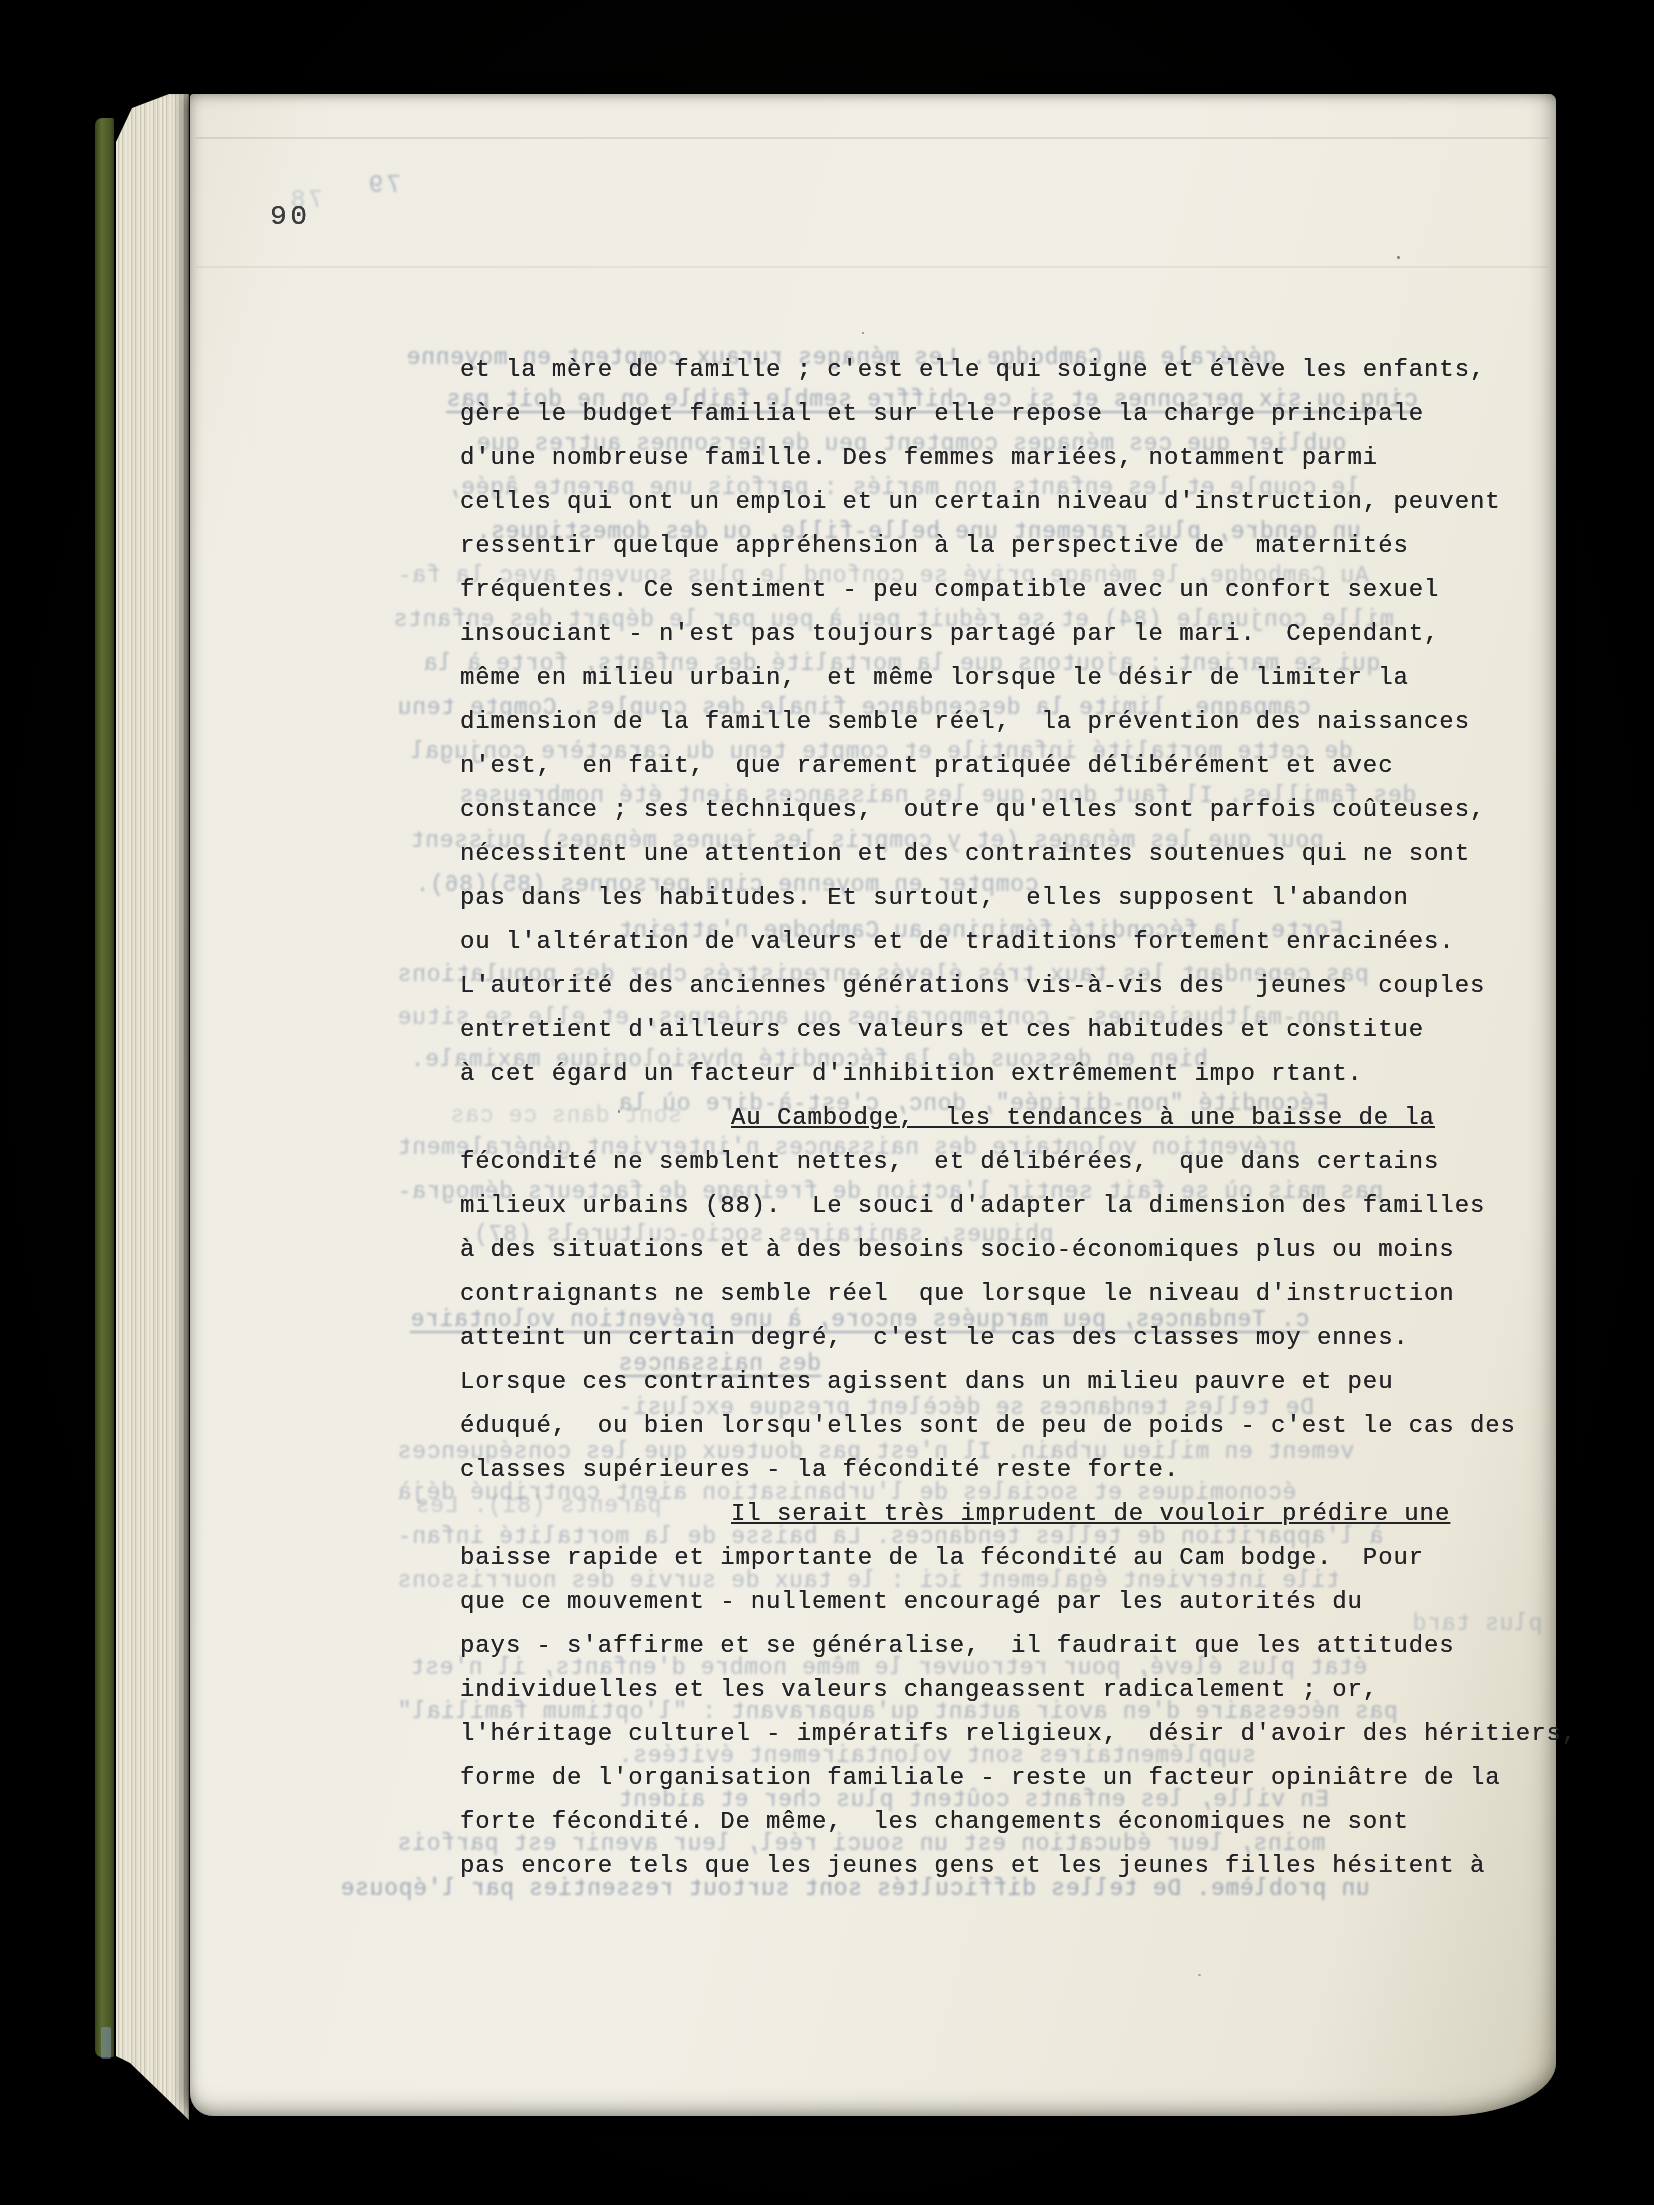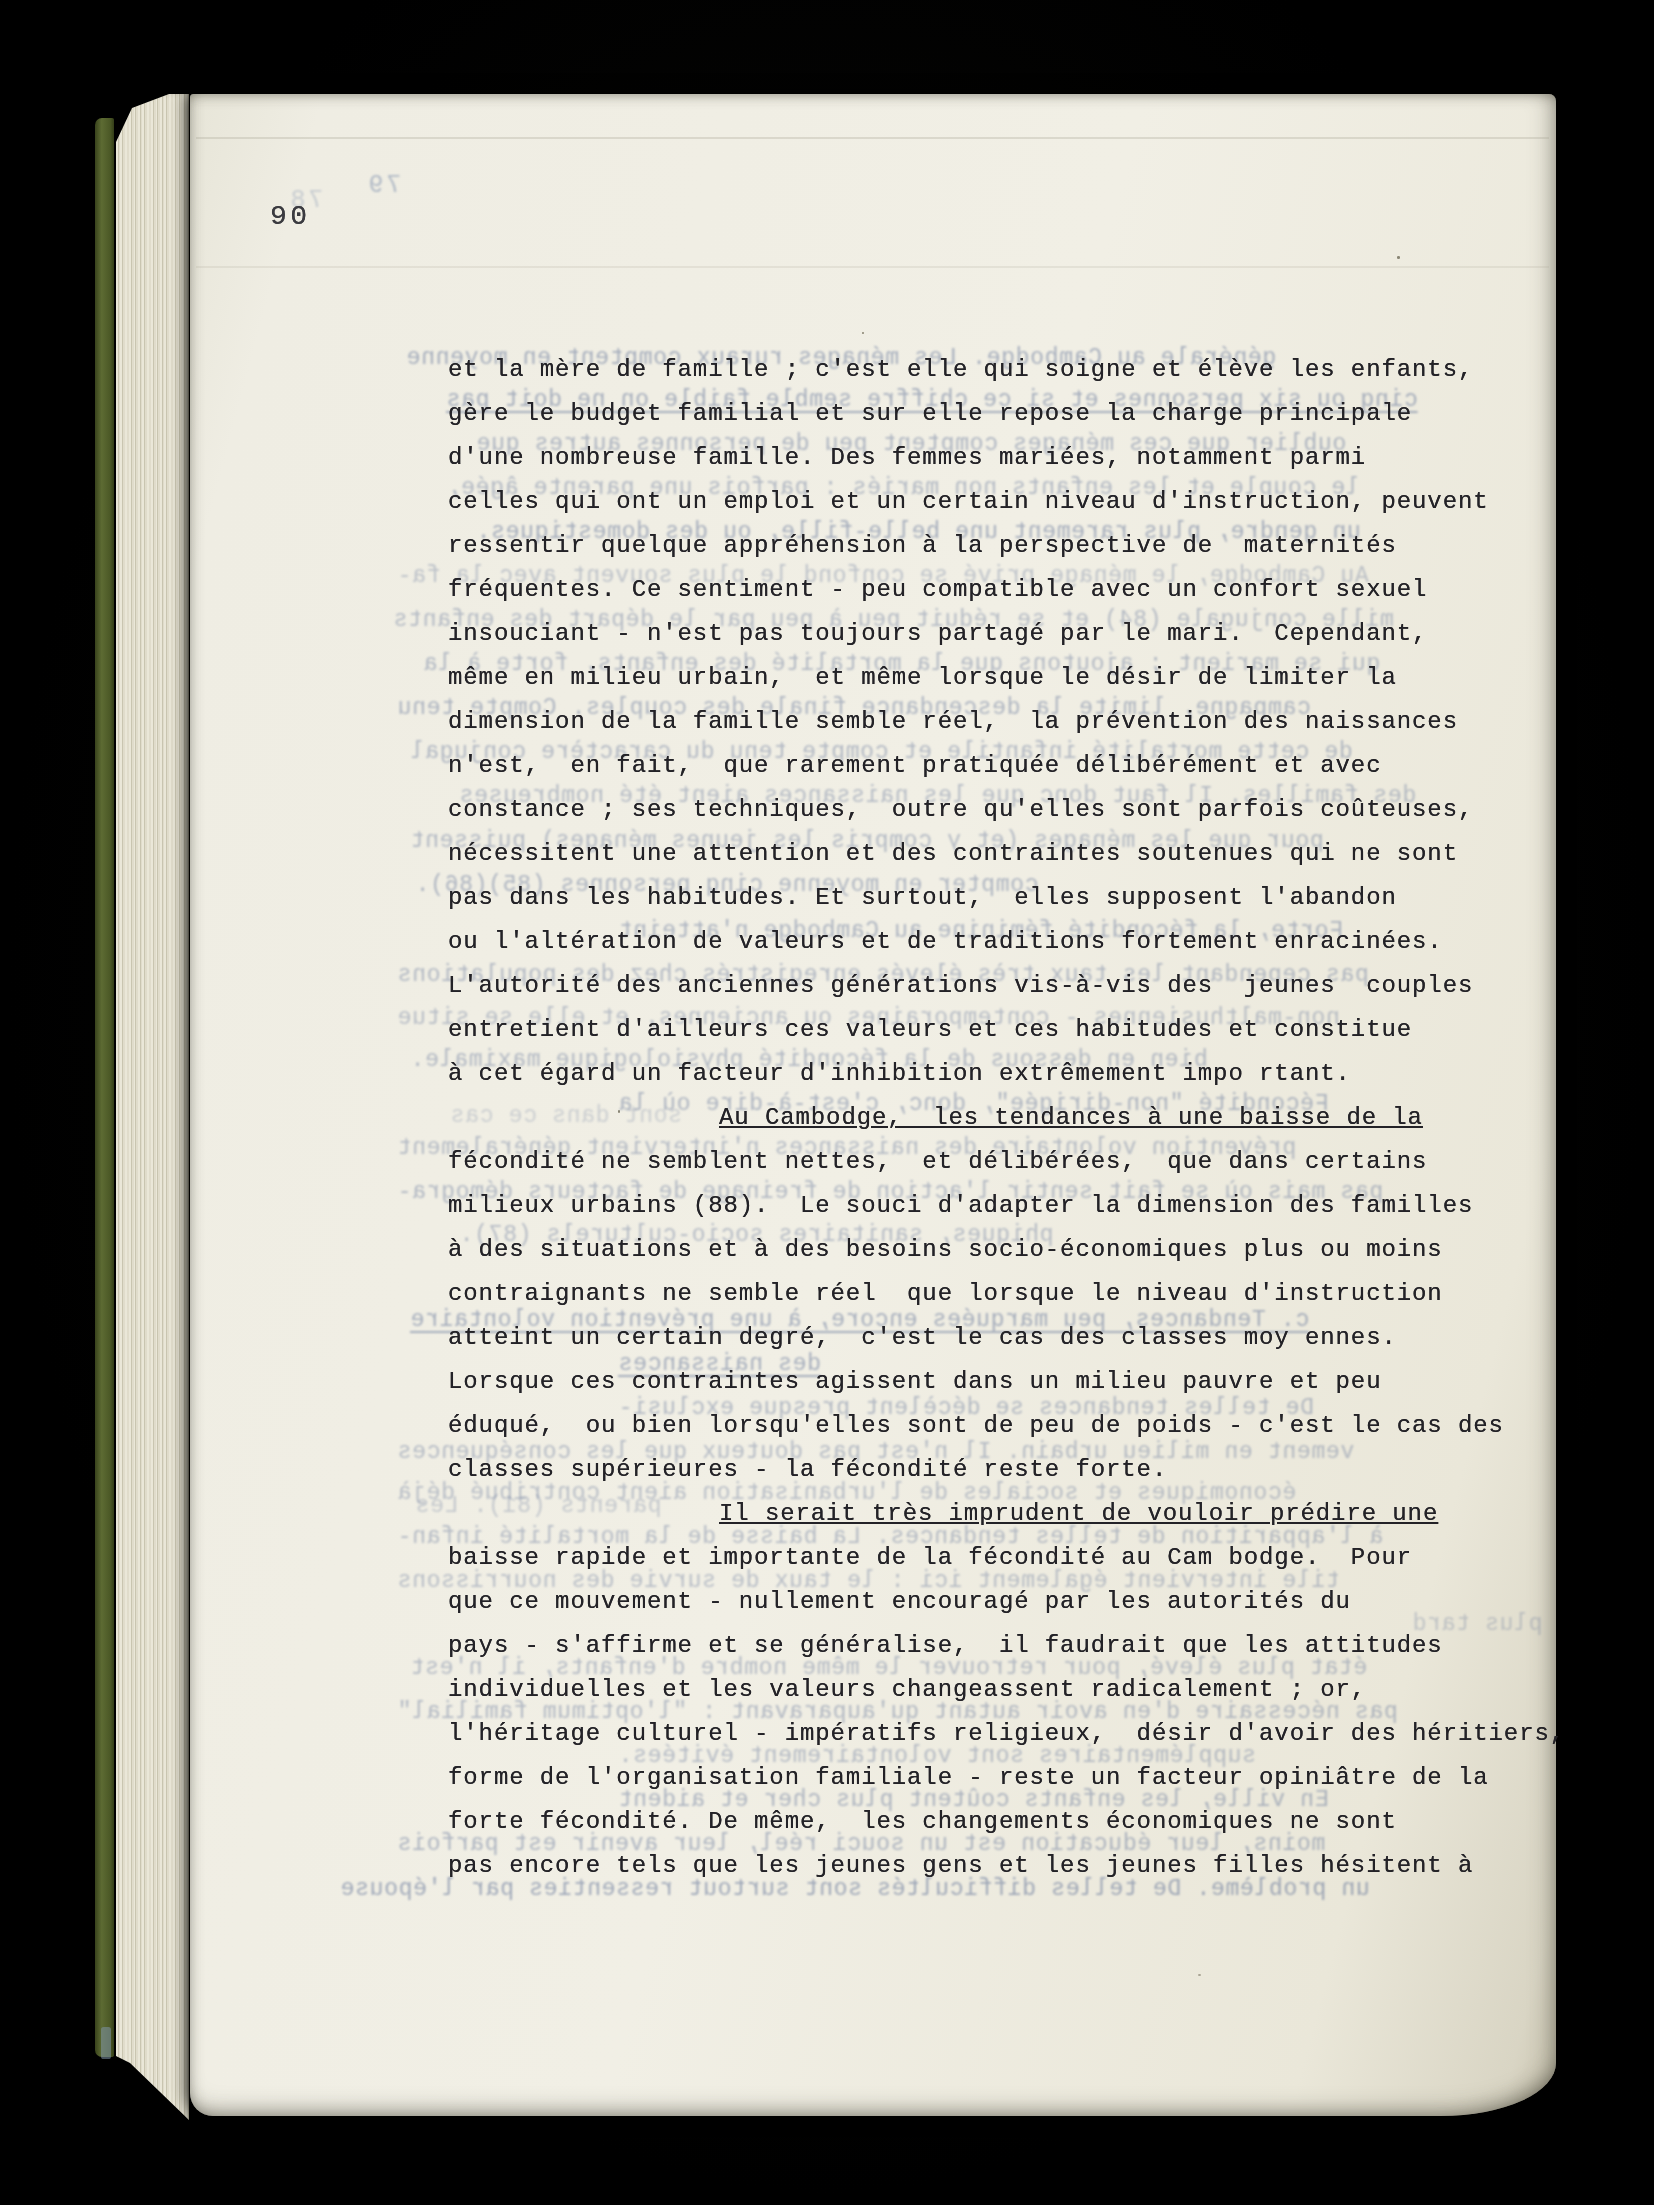--- a/index.html
+++ b/index.html
@@ -23,21 +23,21 @@
                inset 0 -16px 23px -14px rgba(70,68,56,.6),
                inset -14px 0 23px -10.6px rgba(70,68,56,.45),
                inset 8.8px 0 14px -8.8px rgba(90,88,74,.35),
                0 0 16px 1.8px rgba(0,0,0,.9);}
   .scan-band{position:absolute;left:196px;width:1353px;height:1.8px;background:rgba(170,168,152,.32);}
   .speck{position:absolute;border-radius:50%;background:#8a8674;}
   
   .page-number{position:absolute;left:270px;top:201px;font-size:28px;letter-spacing:3.5px;color:#3b3b40;
     text-shadow:0 0 0.5px rgba(40,40,45,.9);}
   
-  .text-block{position:absolute;left:448px;top:348px;color:#232227;font-size:24px;letter-spacing:0.9px;
+  .text-block{position:absolute;left:460px;top:348px;color:#232227;font-size:24px;letter-spacing:0.9px;
     line-height:44px;white-space:pre;text-shadow:0 0 0.6px rgba(30,30,35,.85);}
   .bline{height:44px;}
   .bline.ind{padding-left:271px;text-decoration:underline;}
   
   .ghost-layer{position:absolute;left:0;top:0;width:1654px;height:2206px;pointer-events:none;}
   .gline{position:absolute;transform:scaleX(-1);color:#5d6f96;opacity:.42;font-size:23px;letter-spacing:0.7px;
     white-space:pre;filter:blur(1px);}
   .gline.u{text-decoration:underline;text-underline-offset:5.3px;text-decoration-thickness:1.8px;}
   .gnum{position:absolute;transform:scaleX(-1);color:#7286a8;font-size:25px;letter-spacing:2.6px;filter:blur(0.9px);}
 </style>

